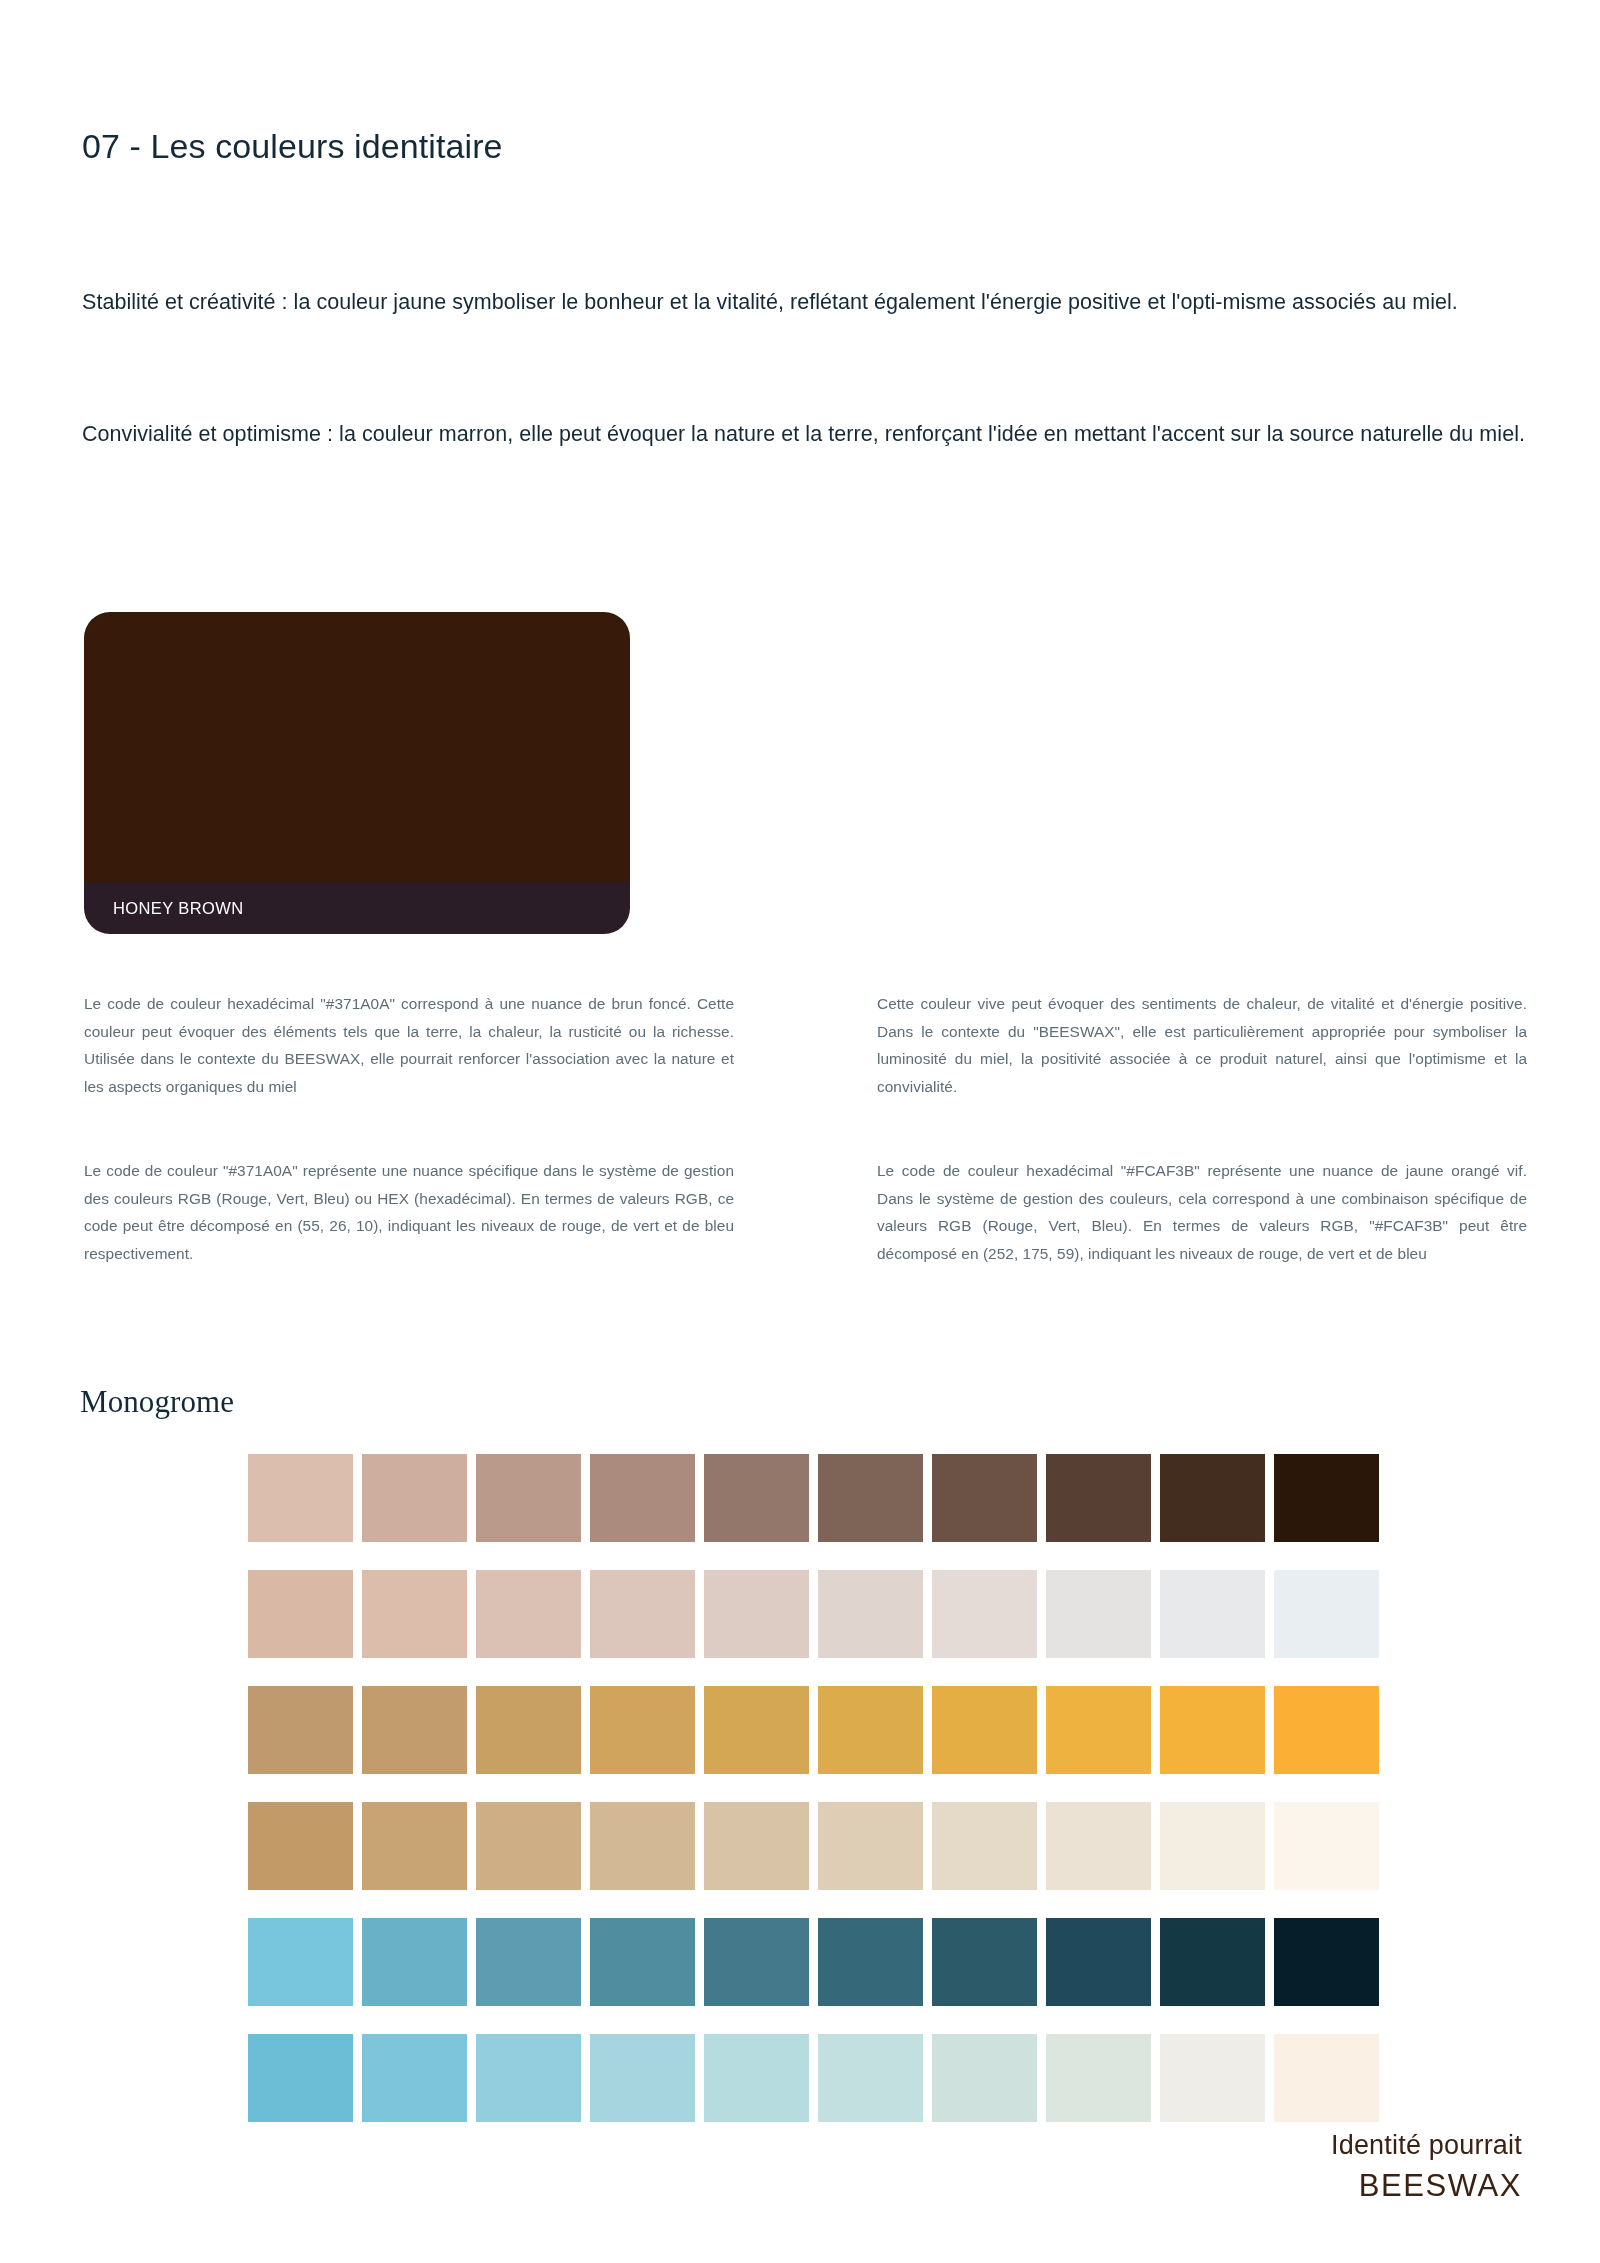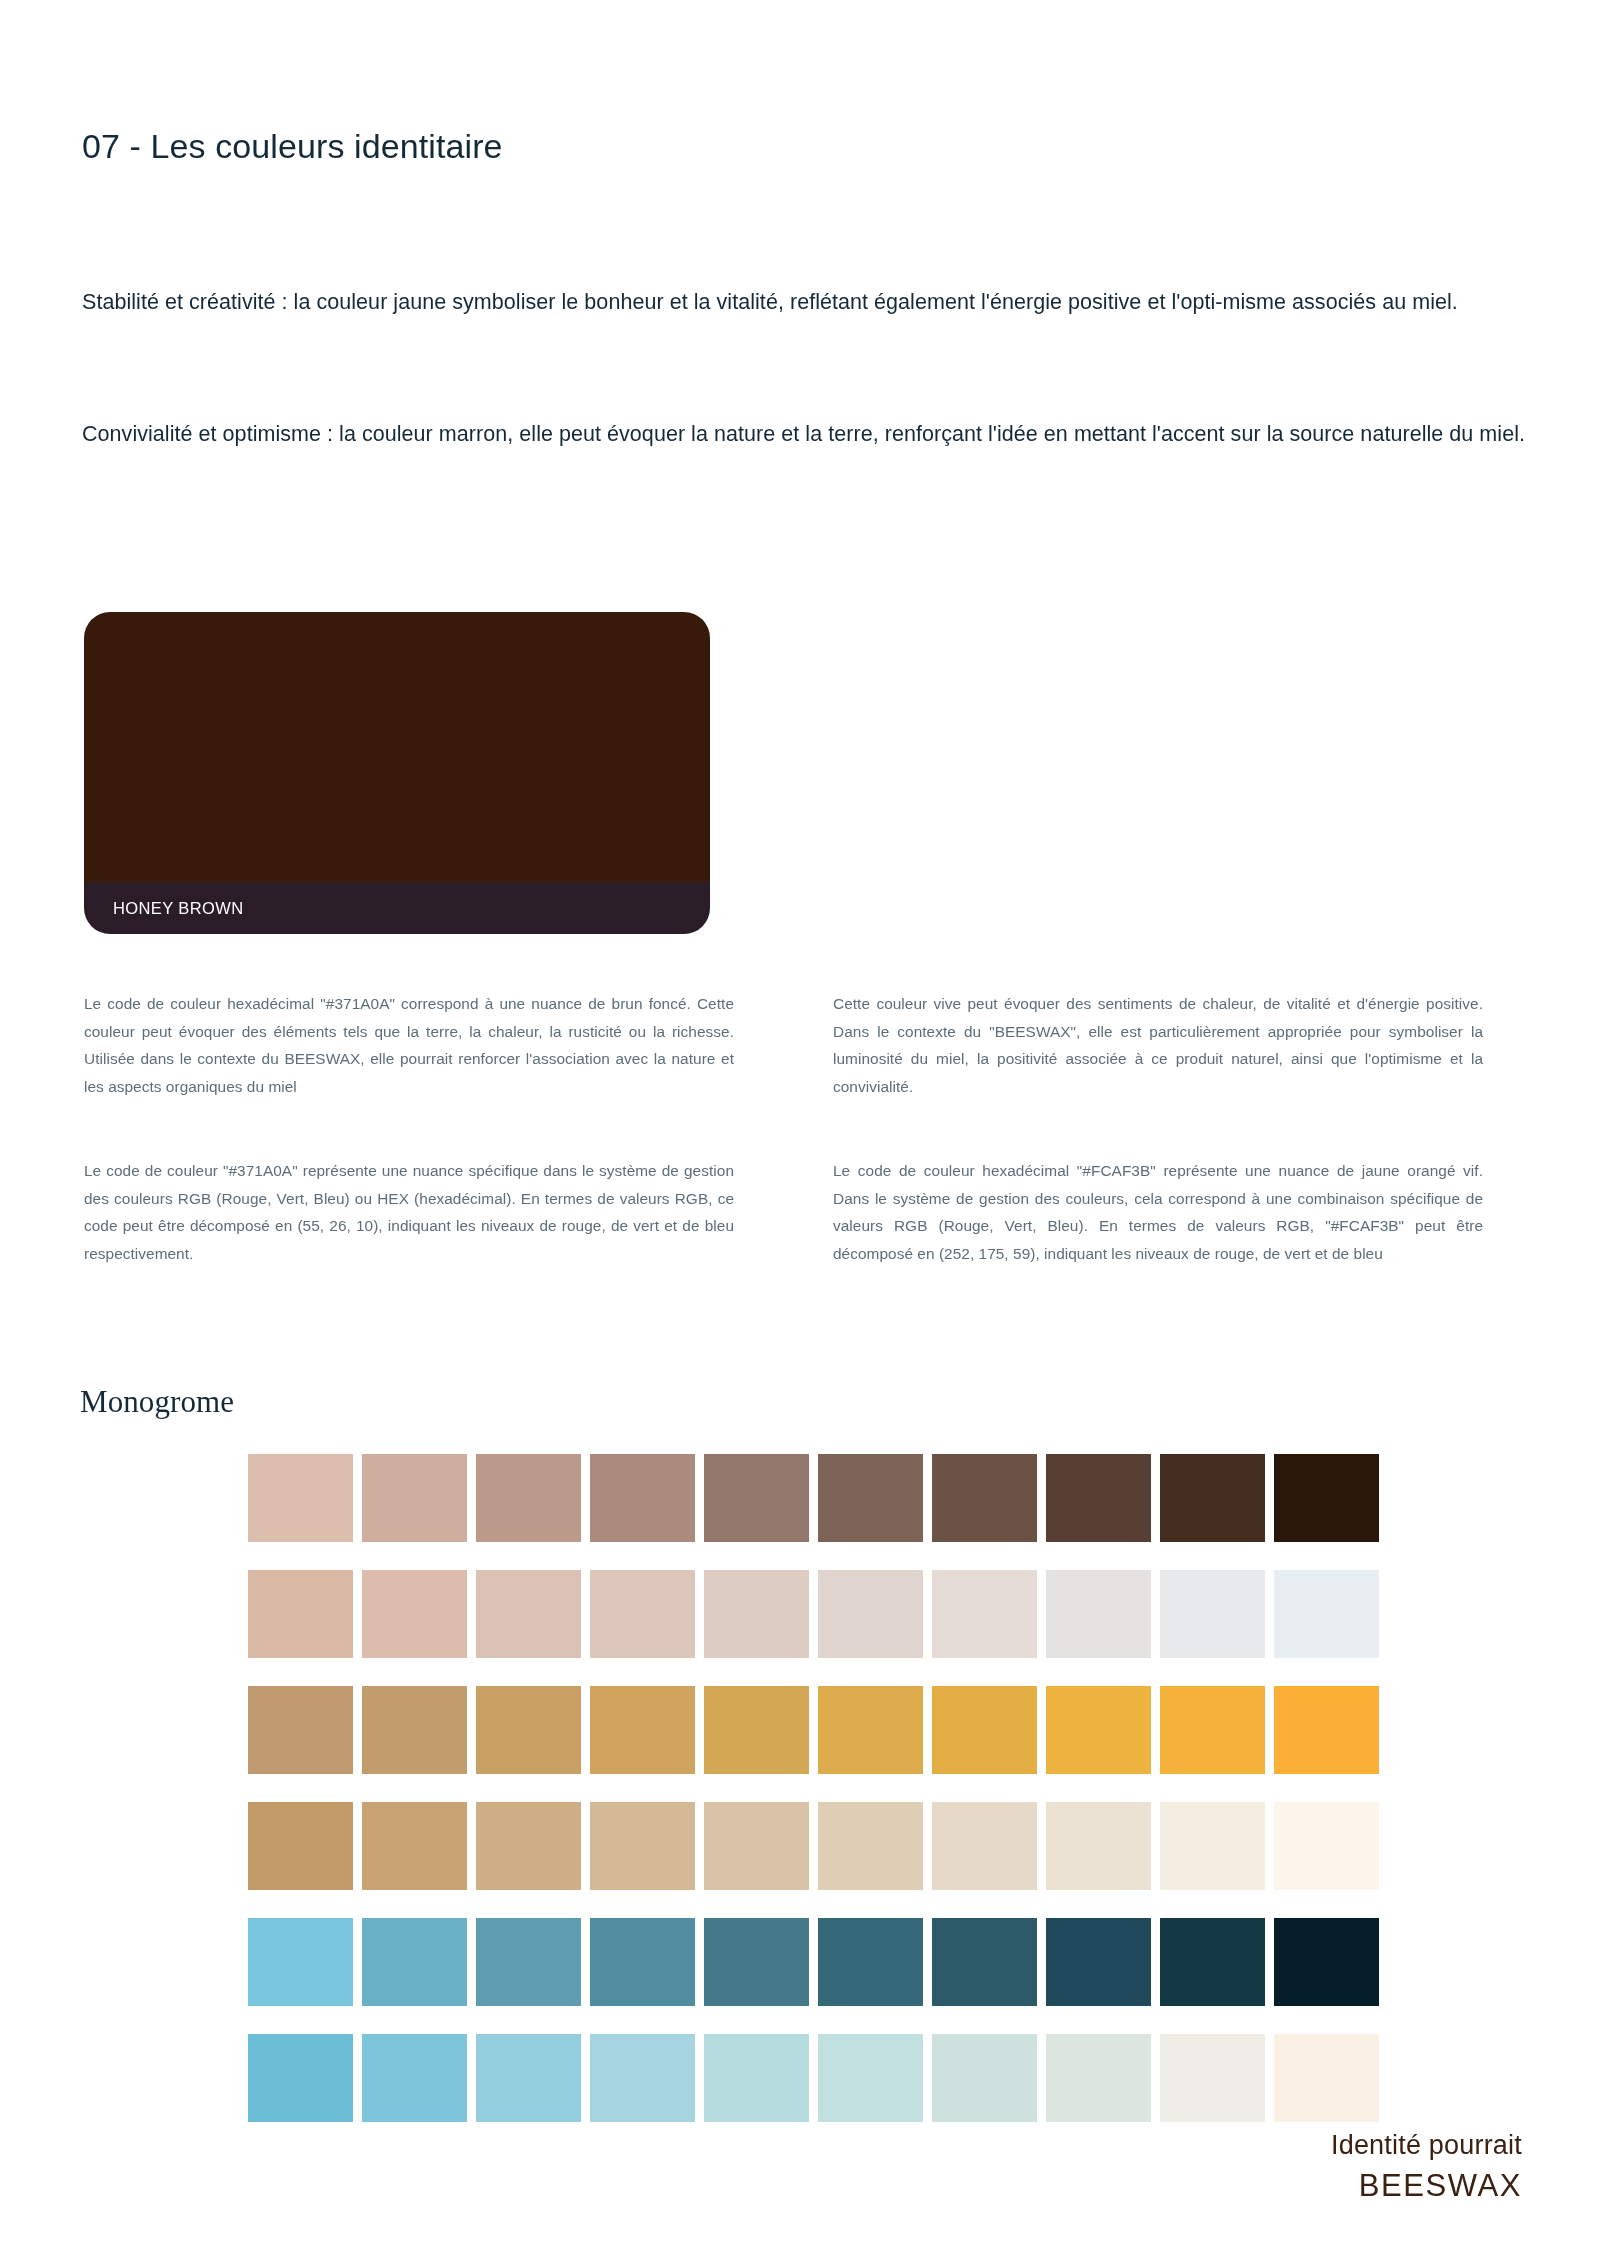--- a/index.html
+++ b/index.html
@@ -45,21 +45,21 @@
     line-height: 50px;
     color: #152a38;
     letter-spacing: 0.05px;
   }
   .intro-1 { top: 255px; }
   .intro-2 { top: 387px; }
 
   
   .card {
     position: absolute;
-    width: 626px;
+    width: 546px;
     height: 322px;
     border-radius: 26px;
     overflow: hidden;
     top: 612px;
   }
   .card-left  { left: 84px; }
   .card-right { left: 877px; }
 
   .card-fill {
     position: absolute;
@@ -90,21 +90,21 @@
   .desc-col {
     position: absolute;
     width: 650px;
     font-size: 15.4px;
     line-height: 27.5px;
     color: #5d6e79;
     text-align: justify;
     letter-spacing: 0.05px;
   }
   .desc-left  { left: 84px; }
-  .desc-right { left: 833px; }
+  .desc-right { left: 877px; }
   .desc-p1 { top: 975px; }
   .desc-p2 { top: 1142px; }
 
   
   .section-title {
     position: absolute;
     left: 80px;
     top: 1358px;
     font-size: 31px;
     font-weight: 400;

